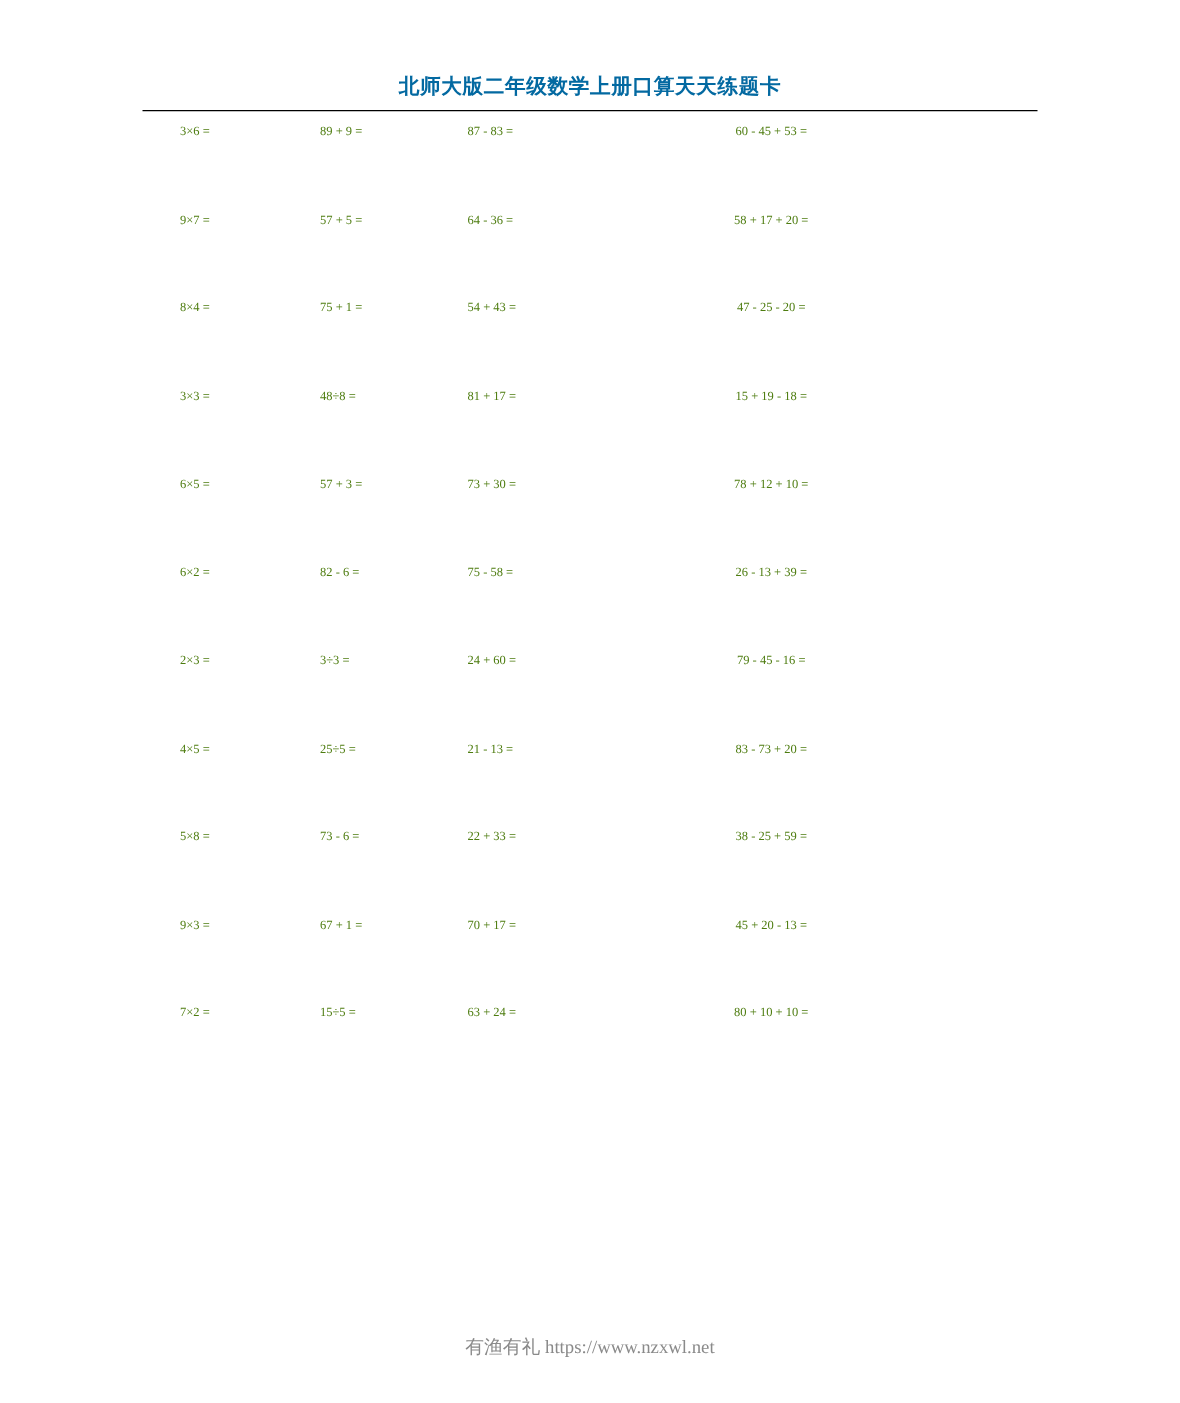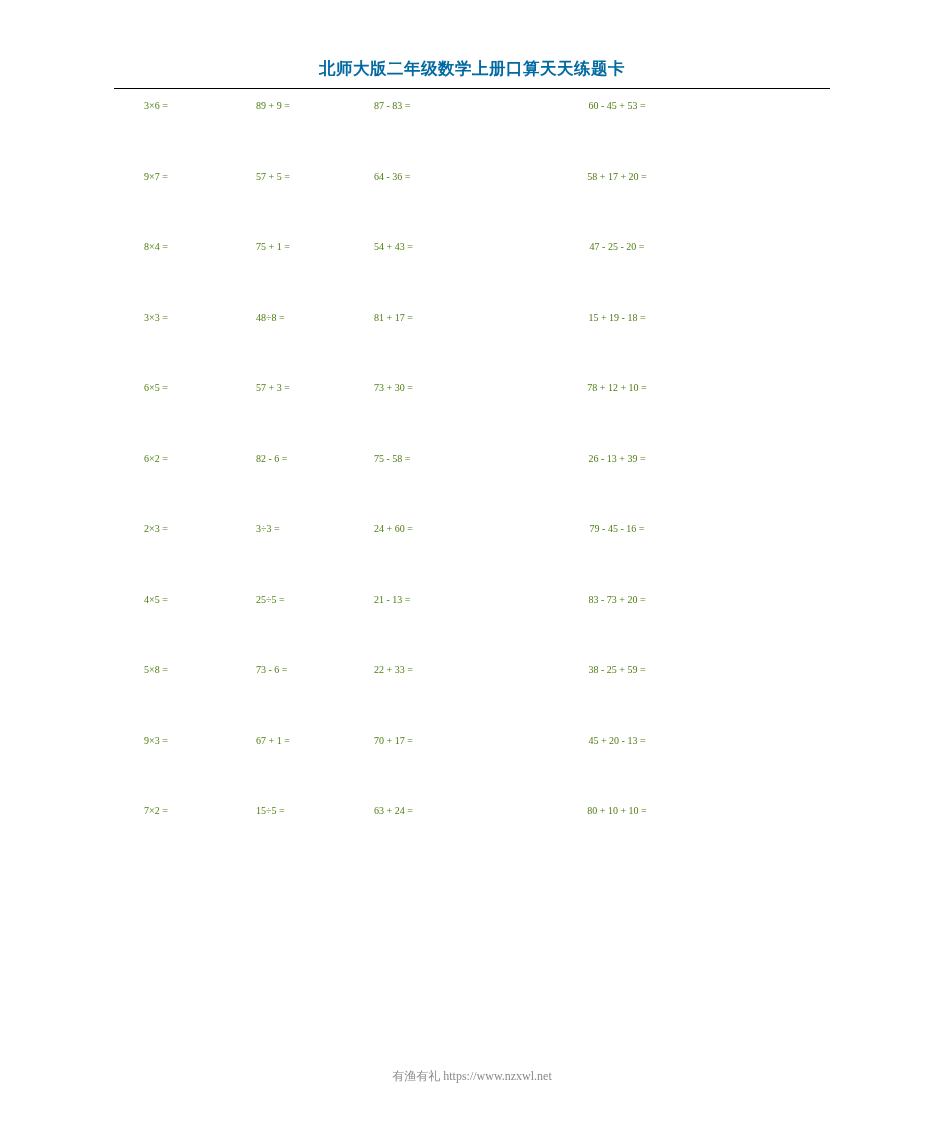--- a/index.html
+++ b/index.html
@@ -63,21 +63,21 @@
   .c2 { width: 118px; text-align: left; }
   .c3 { width: 118px; text-align: left; }
   .c4 { width: 250px; text-align: center; }
 
   .footer {
     position: absolute;
     top: 1068px;
     left: 0;
     width: 944px;
     text-align: center;
-    font-size: 12px;
+    font-size: 15px;
     color: #8a8a8a;
     font-family: "Liberation Serif", serif;
   }
 </style>
 </head>
 <body>
 
 <div class="page">
 
   <div class="doc-title">北师大版二年级数学上册口算天天练题卡</div>

